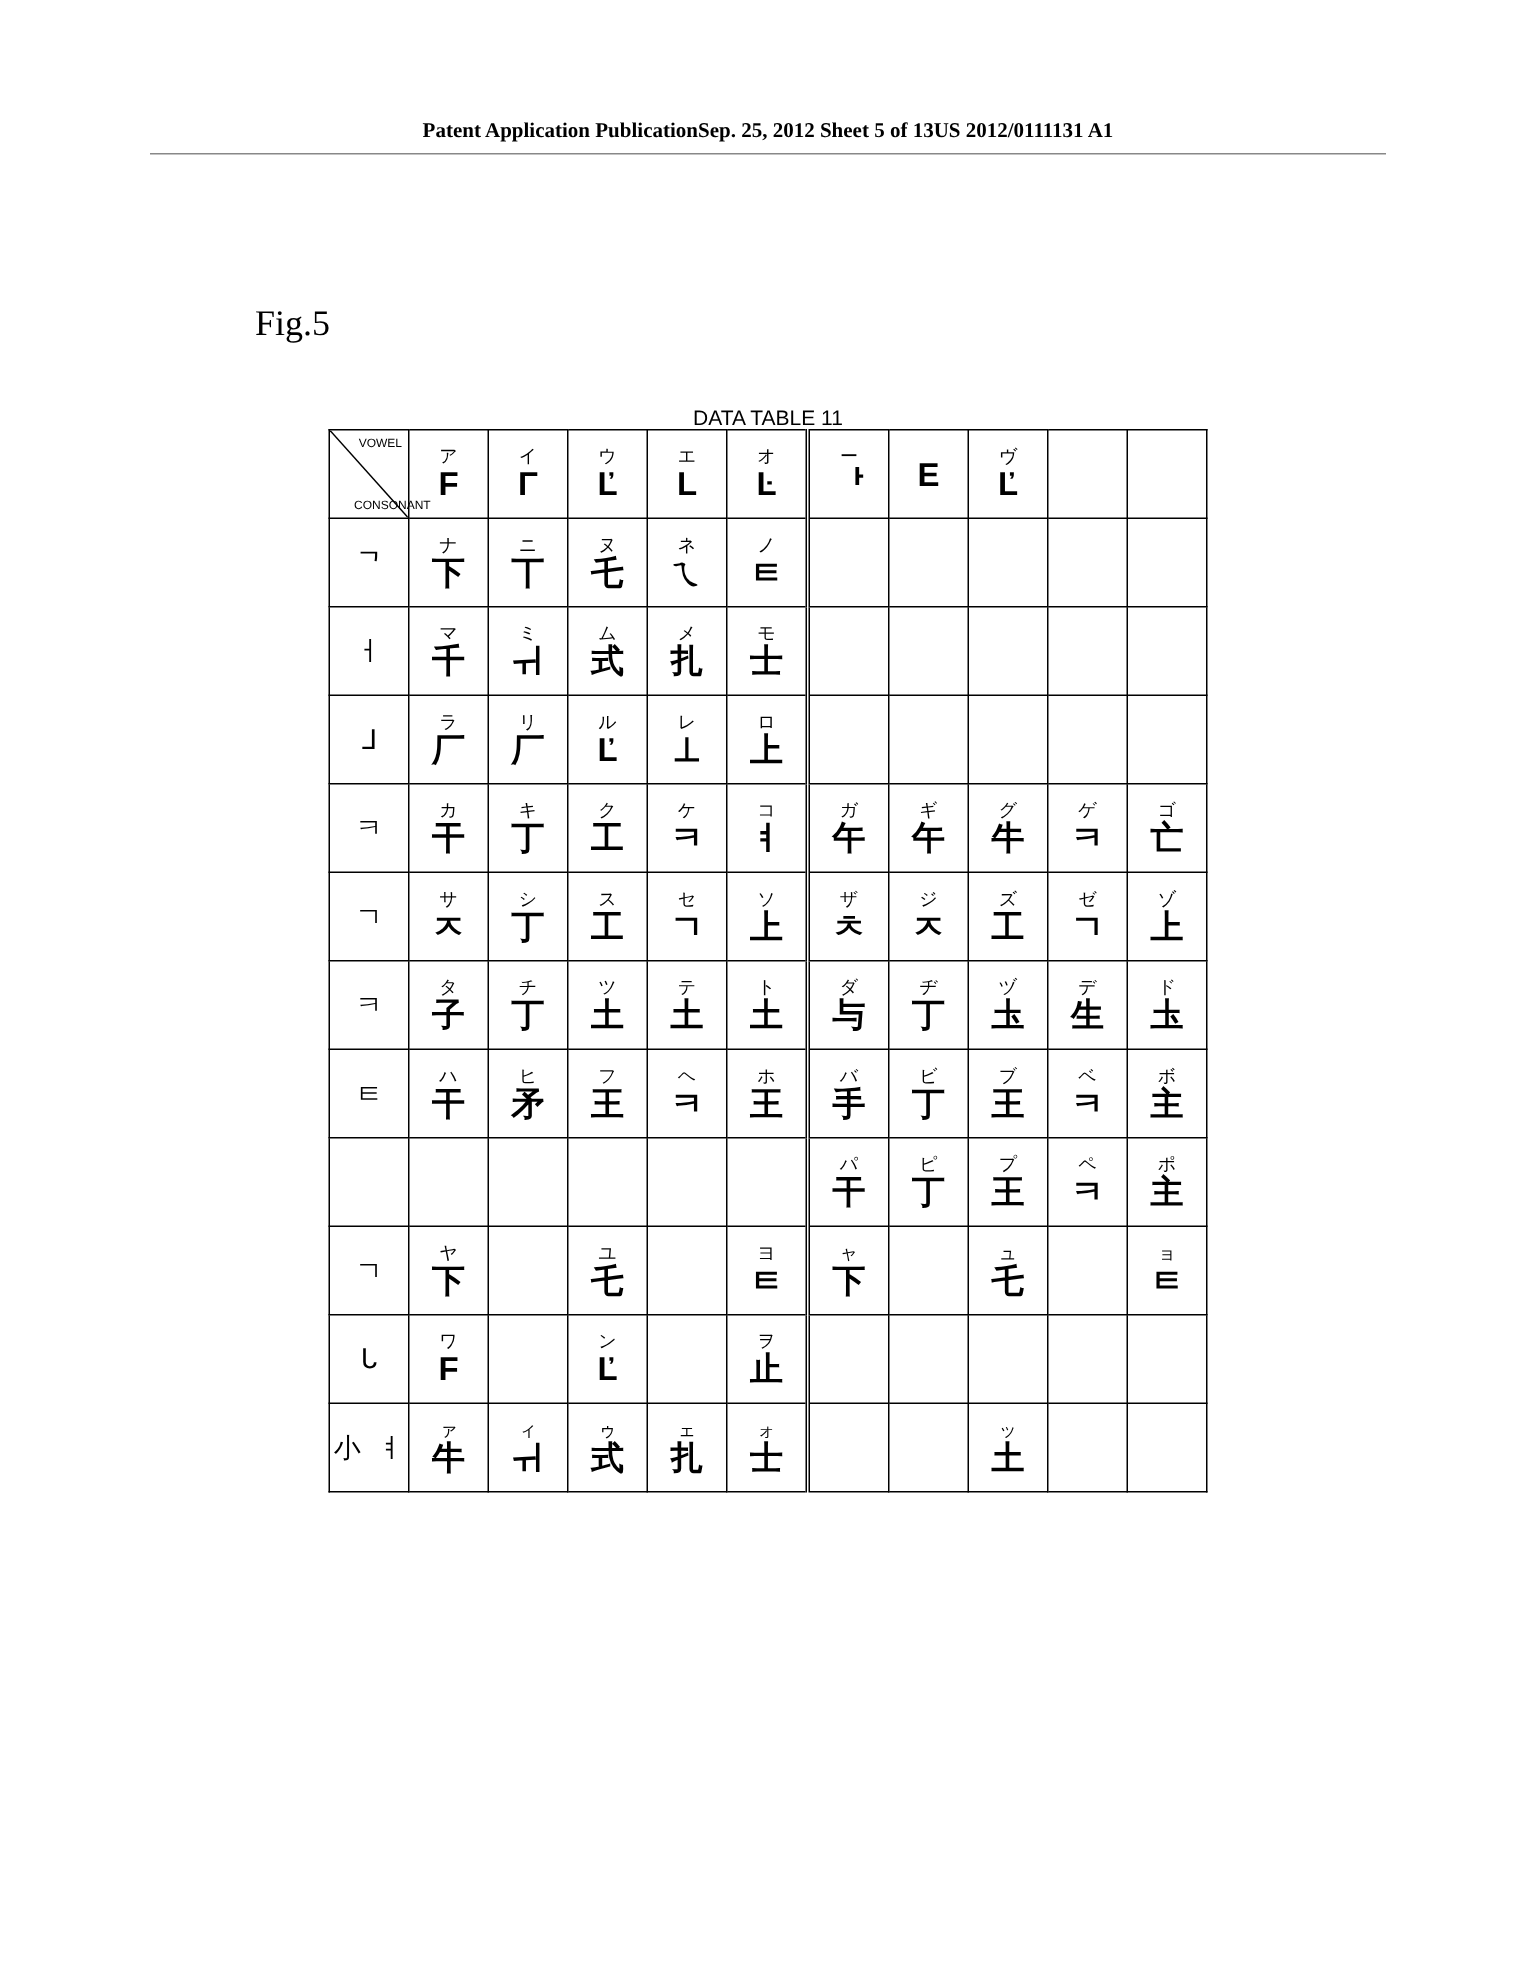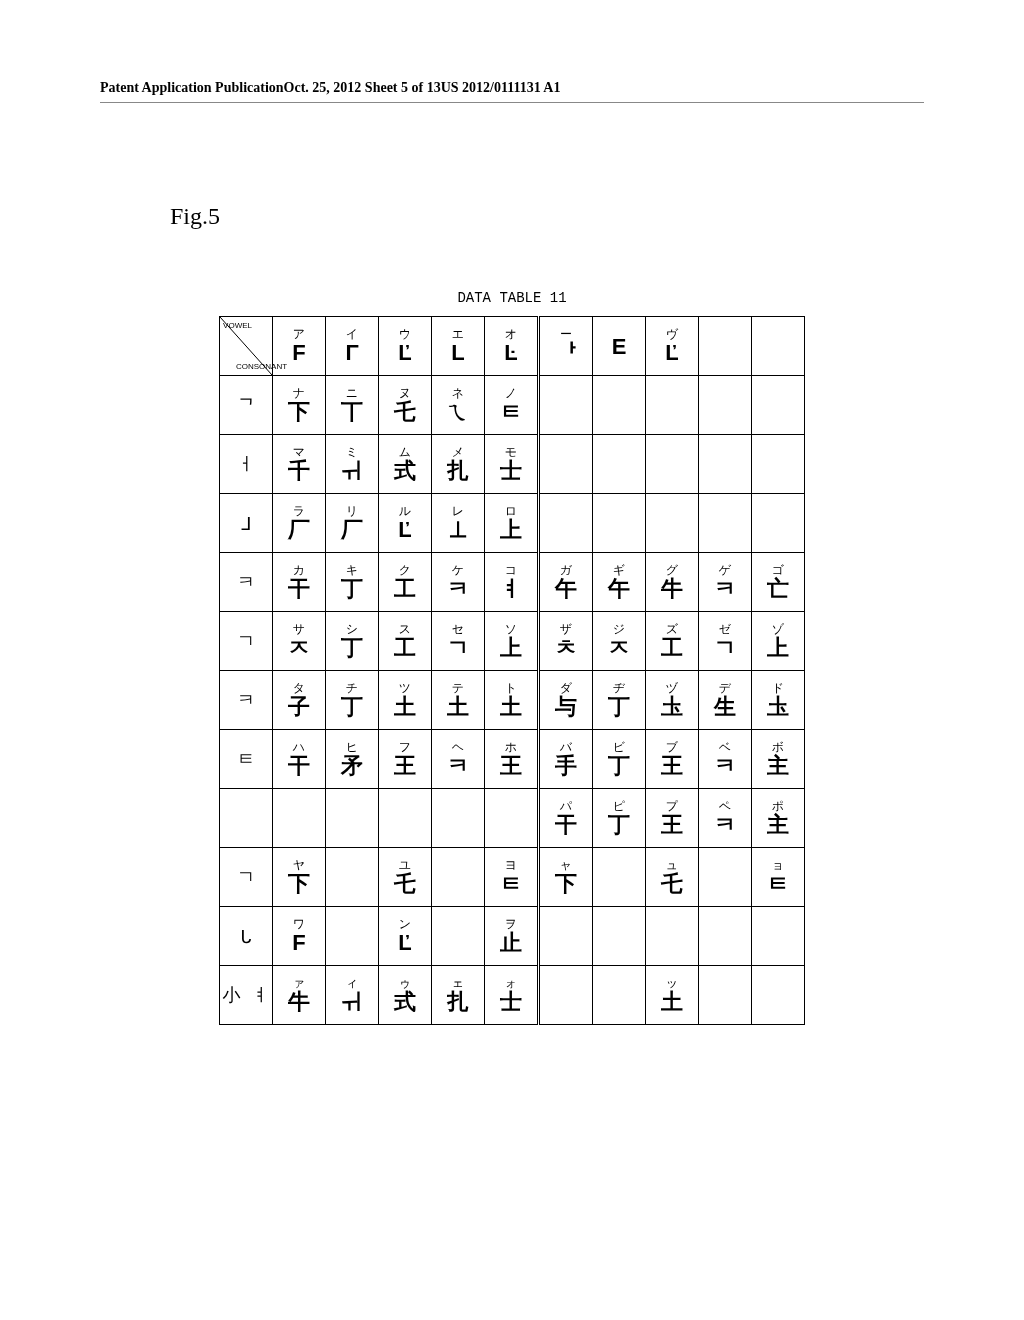--- a/index.html
+++ b/index.html
@@ -7,38 +7,37 @@
     padding: 0;
     background: #fff;
     font-family: "Times New Roman", serif;
     width: 1024px;
   }
   .page {
     padding: 80px 100px 40px 100px;
   }
   .header {
     display: flex;
-    justify-content: flex-start;
+    justify-content: center;
     font-size: 14px;
     font-weight: bold;
     border-bottom: 1px solid #888;
     padding-bottom: 6px;
     margin-bottom: 100px;
   }
   .figlabel {
     font-family: "Times New Roman", serif;
     font-size: 24px;
     margin-left: 70px;
-    margin-bottom: 60px;
+    margin-bottom: 40px;
   }
   .table-title {
     text-align: center;
-    font-family: Liberation Mono, monospace;
+    font-family: Liberation Sans, sans-serif;
     font-size: 14px;
-    margin-bottom: 10px;
   }
   .chart {
     margin: 0 auto;
     border-collapse: collapse;
     font-family: "MS Gothic", "Yu Gothic", monospace;
   }
   .chart td, .chart th {
     border: 1px solid #000;
     width: 52px;
     height: 58px;
@@ -51,21 +50,21 @@
     border-left: 3px double #000;
   }
   .chart .corner {
     position: relative;
     font-size: 8px;
     font-family: Arial, sans-serif;
   }
   .chart .corner .vw {
     position: absolute;
     top: 4px;
-    right: 20px;
+    right: 4px;
   }
   .chart .corner .cn {
     position: absolute;
     bottom: 4px;
     left: 16px;
   }
   .chart .corner svg {
     position: absolute;
     top: 0; left: 0;
   }
@@ -90,21 +89,21 @@
     padding-right: 6px;
     text-align: right;
   }
 </style>
 </head>
 <body>
 
 <div class="page">
   <div class="header">
     <span>Patent Application Publication</span>
-    <span>Oct. 25, 2012  Sheet 5 of 13</span>
+    <span>Sep. 25, 2012  Sheet 5 of 13</span>
     <span>US 2012/0111131 A1</span>
   </div>
 
   <div class="figlabel">Fig.5</div>
 
   <div class="table-title">DATA TABLE  11</div>
 
   <table class="chart">
     <tbody id="tbody">
         <tr>

